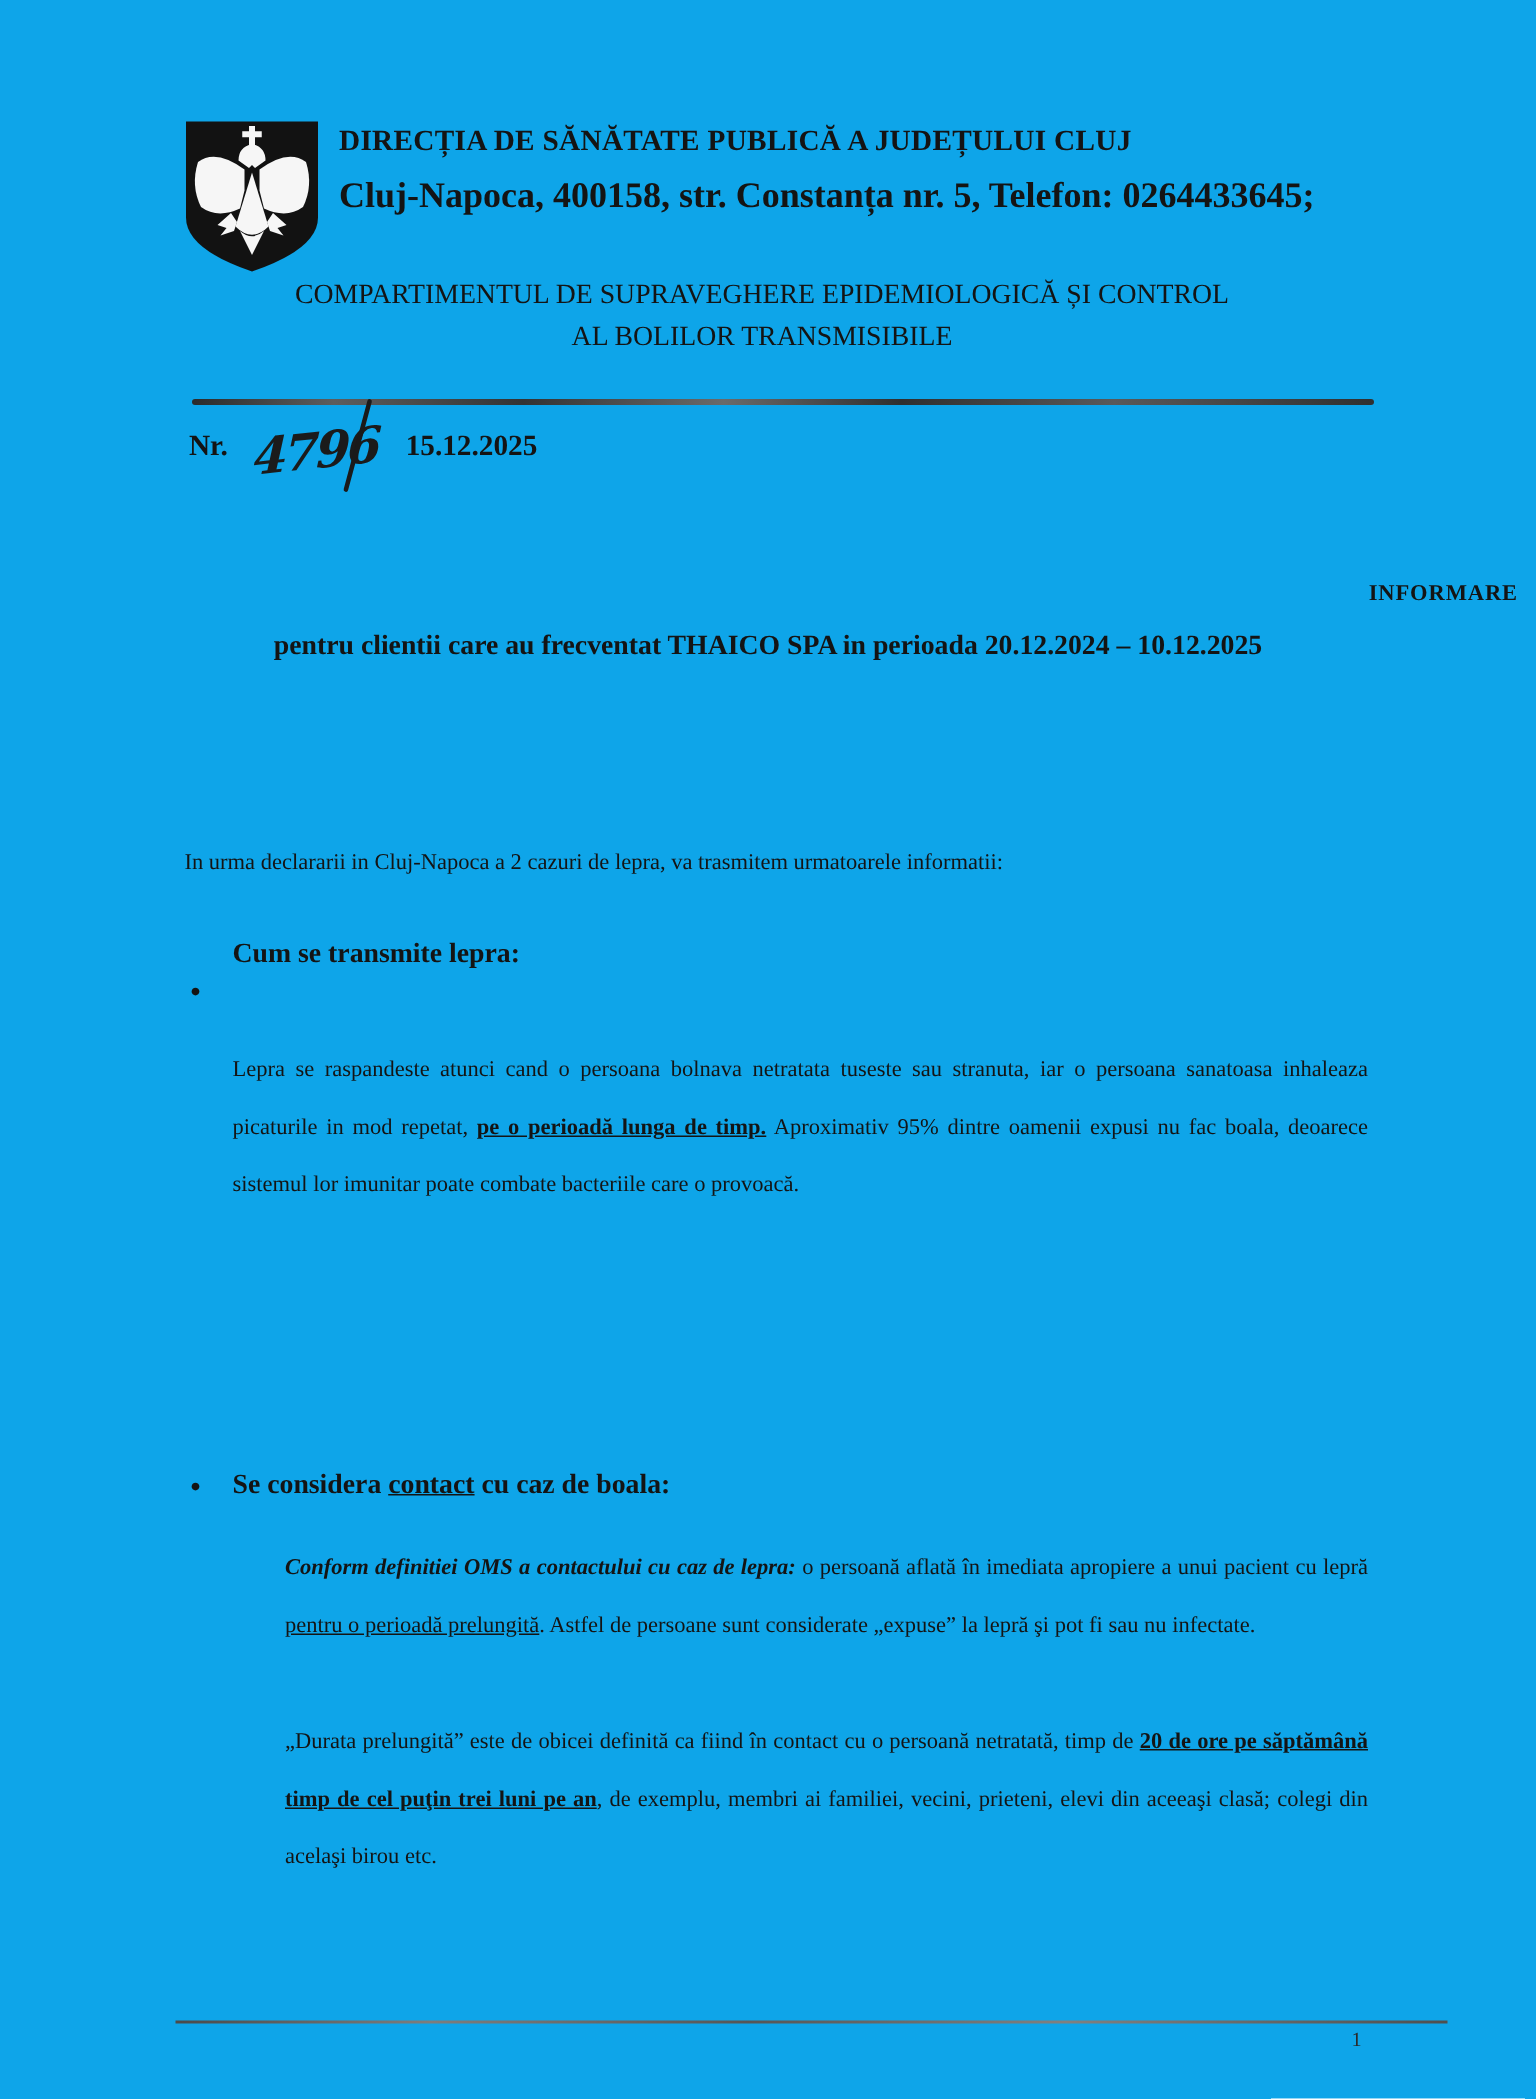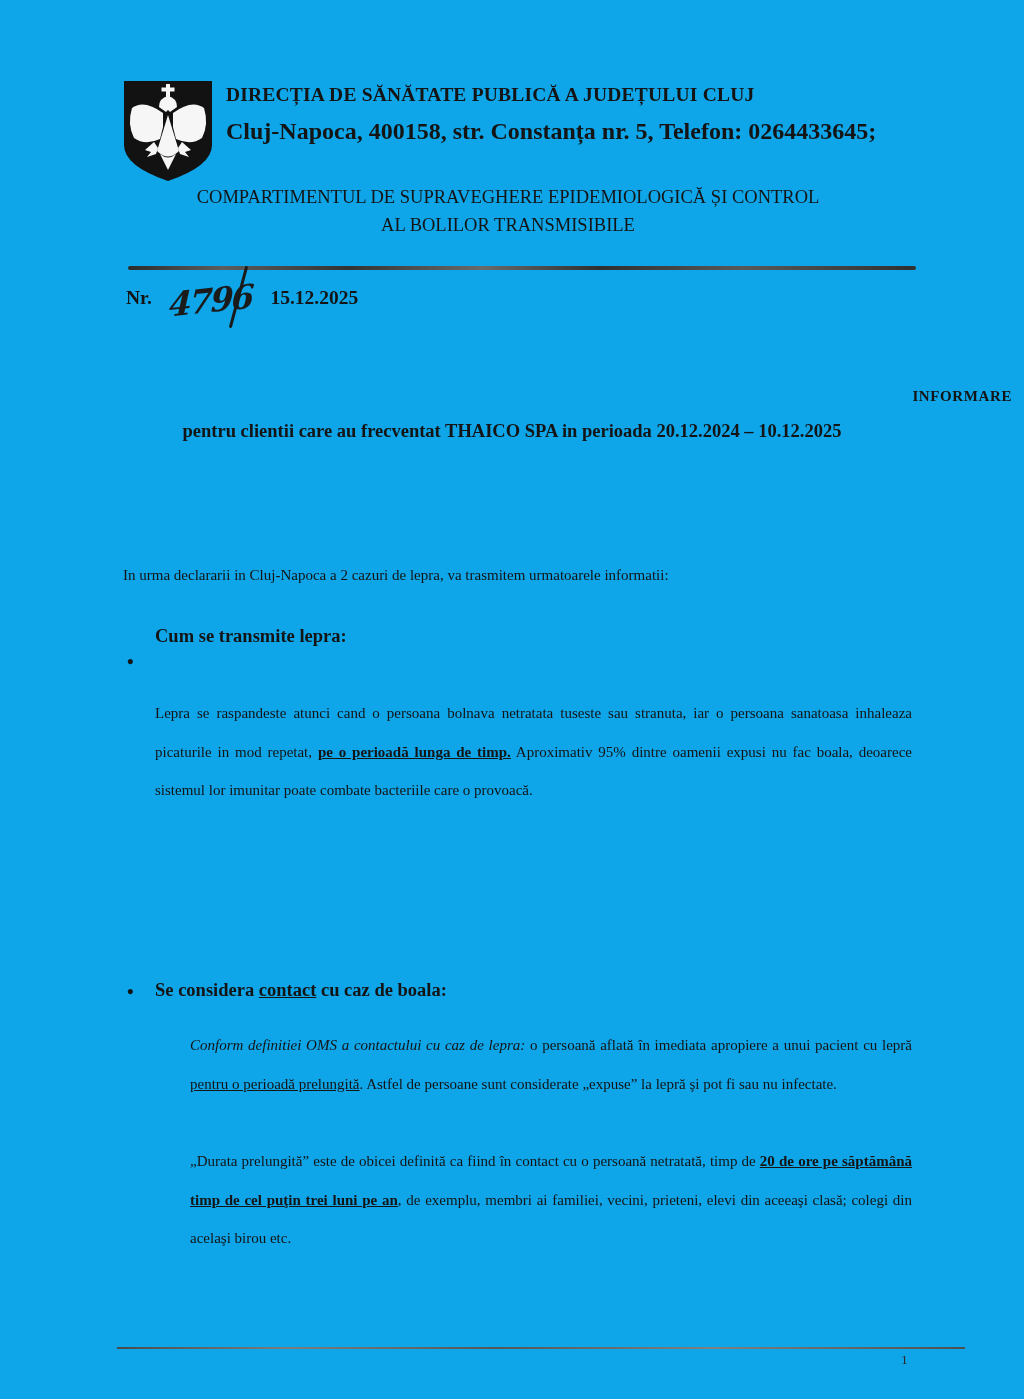--- a/index.html
+++ b/index.html
@@ -59,21 +59,21 @@
   .b-head { position:absolute; left:155px; font-weight:bold; font-size:18.5px; white-space:nowrap; }
   .b1-head { top:626px; }
   .b2-head { top:980px; }
   .para { position:absolute; text-align:justify; }
   .b1-p1 { left:155px; top:694px; width:757px; }
   .b1-p2 { left:155px; top:848px; width:757px; }
   .b2-p1 { left:190px; top:1026px; width:722px; }
   .b2-p2 { left:190px; top:1142px; width:722px; }
   .bu  { font-weight:bold; text-decoration:underline; }
   .u   { text-decoration:underline;margin-top:28px; }
-  .bi  { font-weight:normal; font-style:italic; }
+  .bi  { font-weight:bold; font-style:italic; }
   
   .rule-bottom {
     position:absolute; left:117px; top:1347px; width:848px; height:2px;
     background:linear-gradient(90deg,#4a4a4a 0%,#7d7d7d 20%,#565656 45%,#808080 70%,#4f4f4f 100%);
   }
   .page-num { position:absolute; left:901px; top:1352px; font-size:13.5px; color:#2a2a2a; }
 </style>
 </head>
 <body>
 

